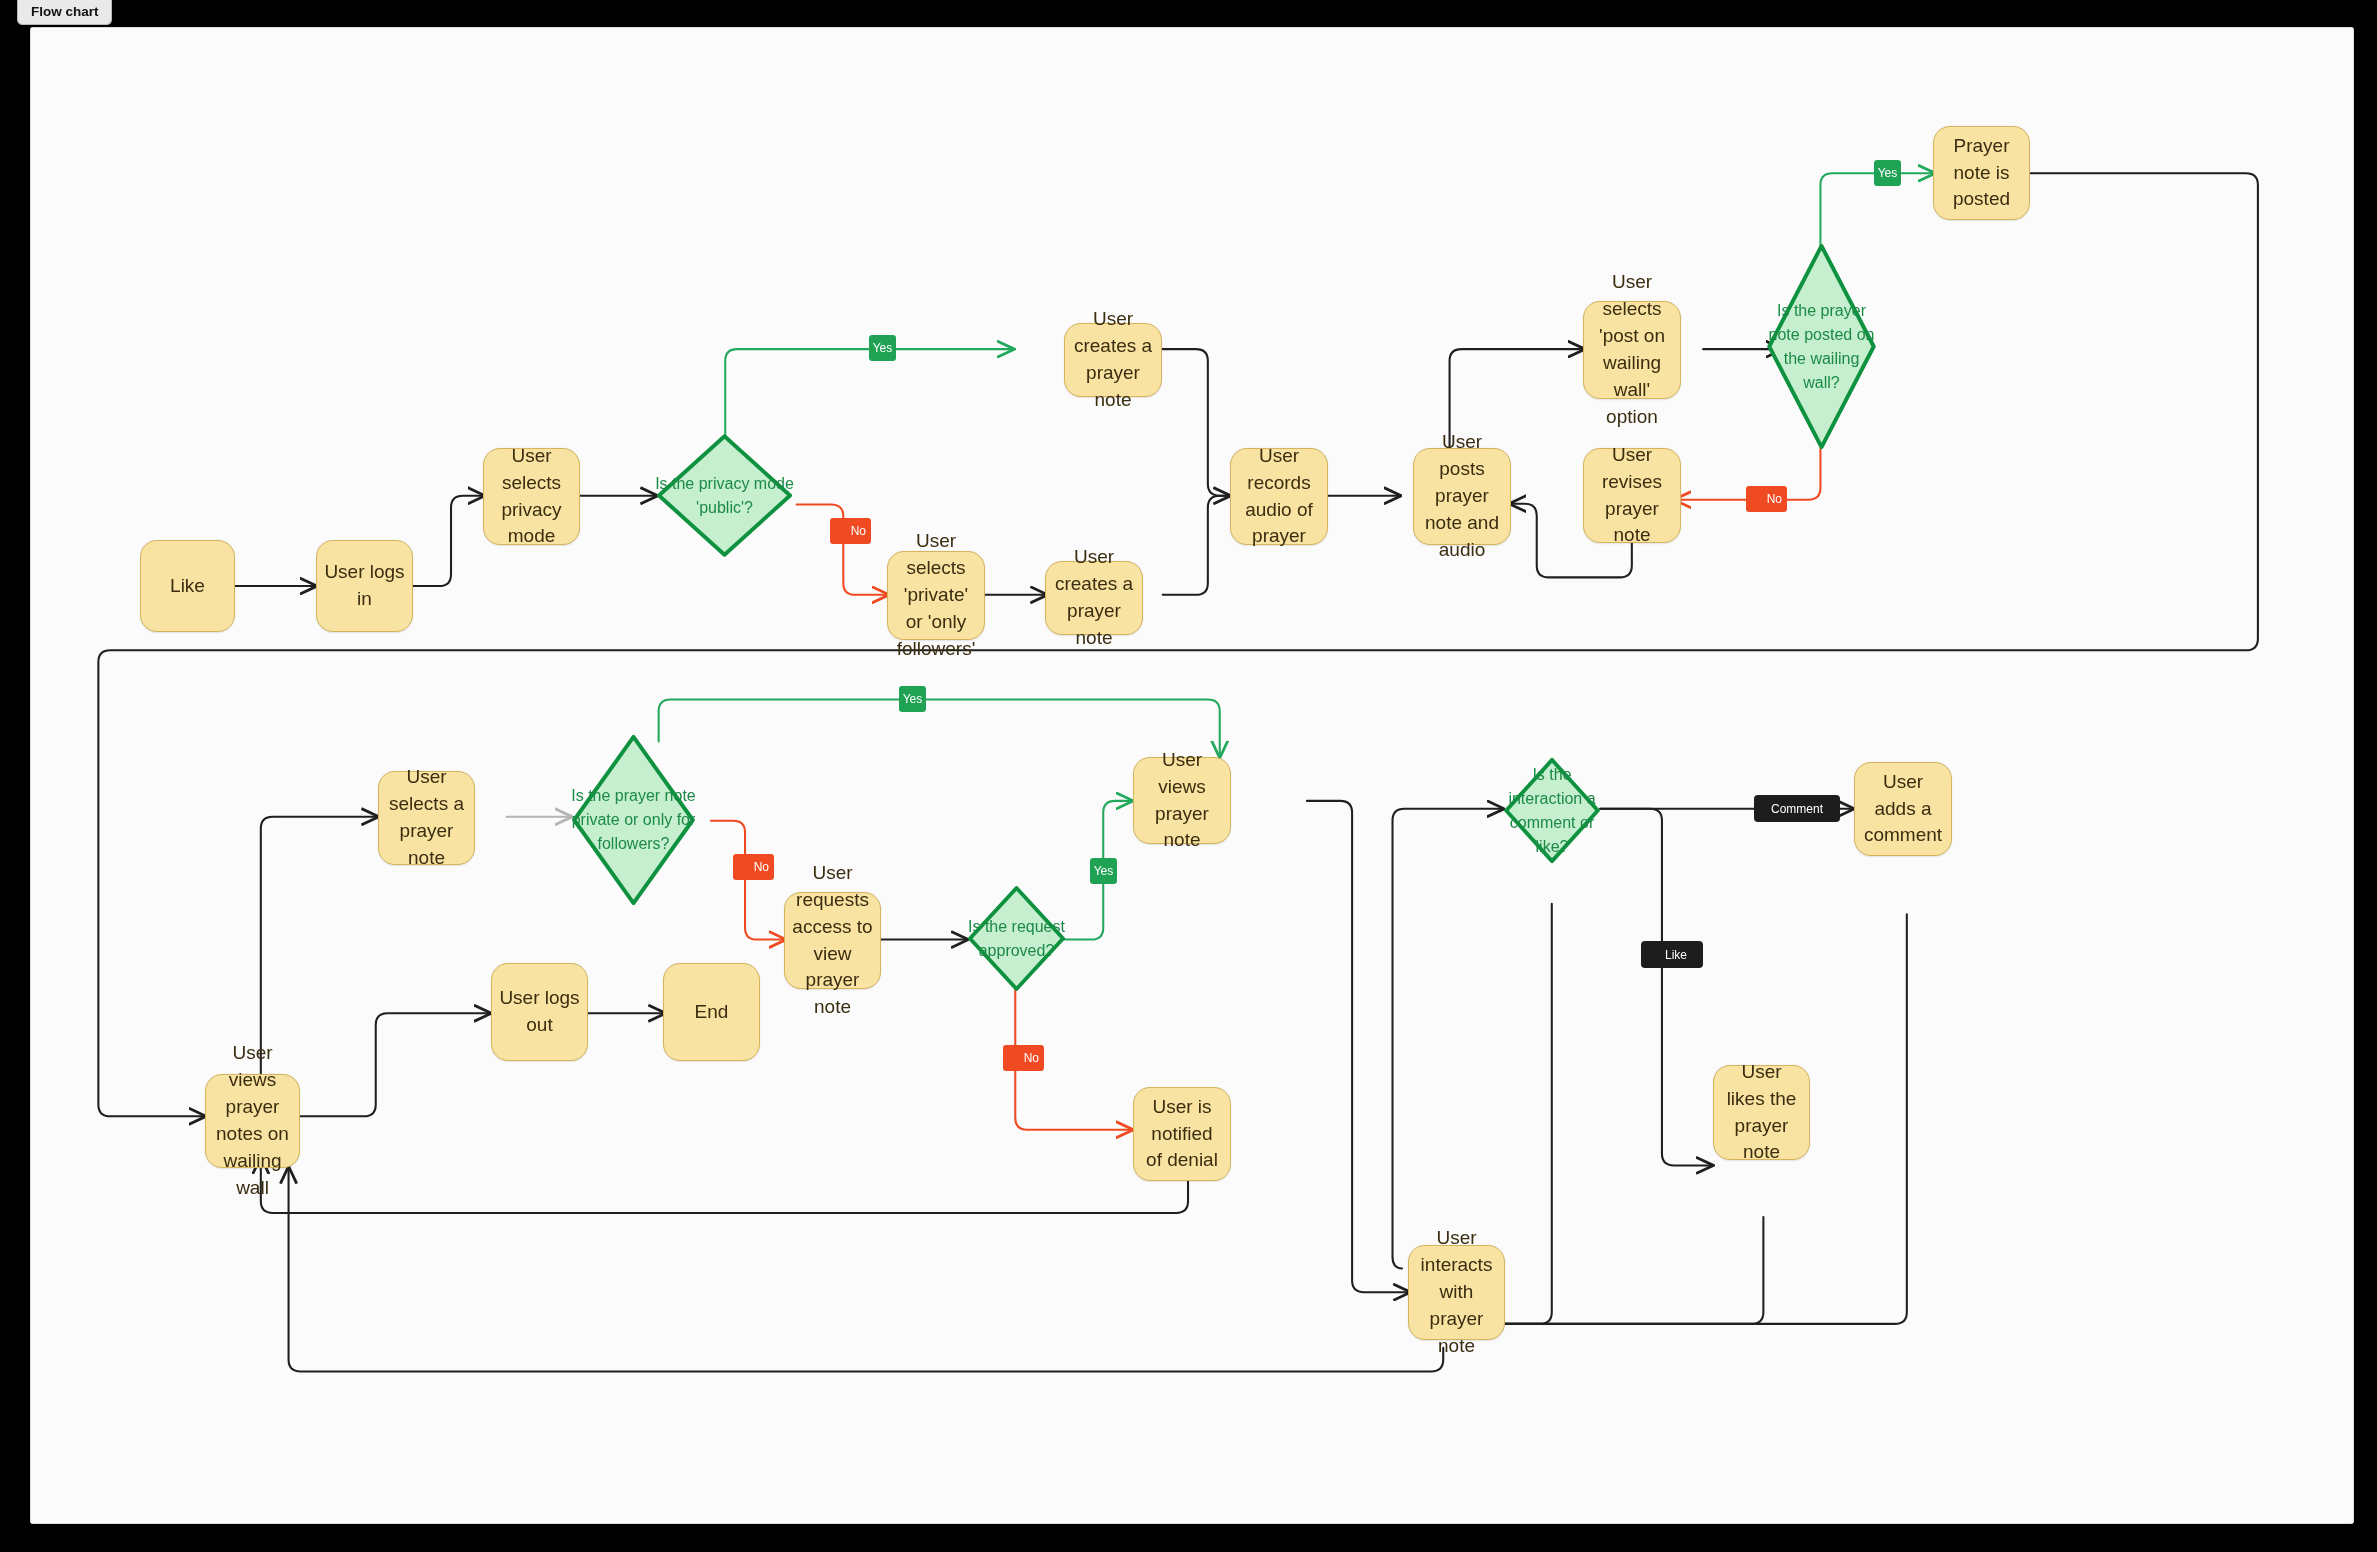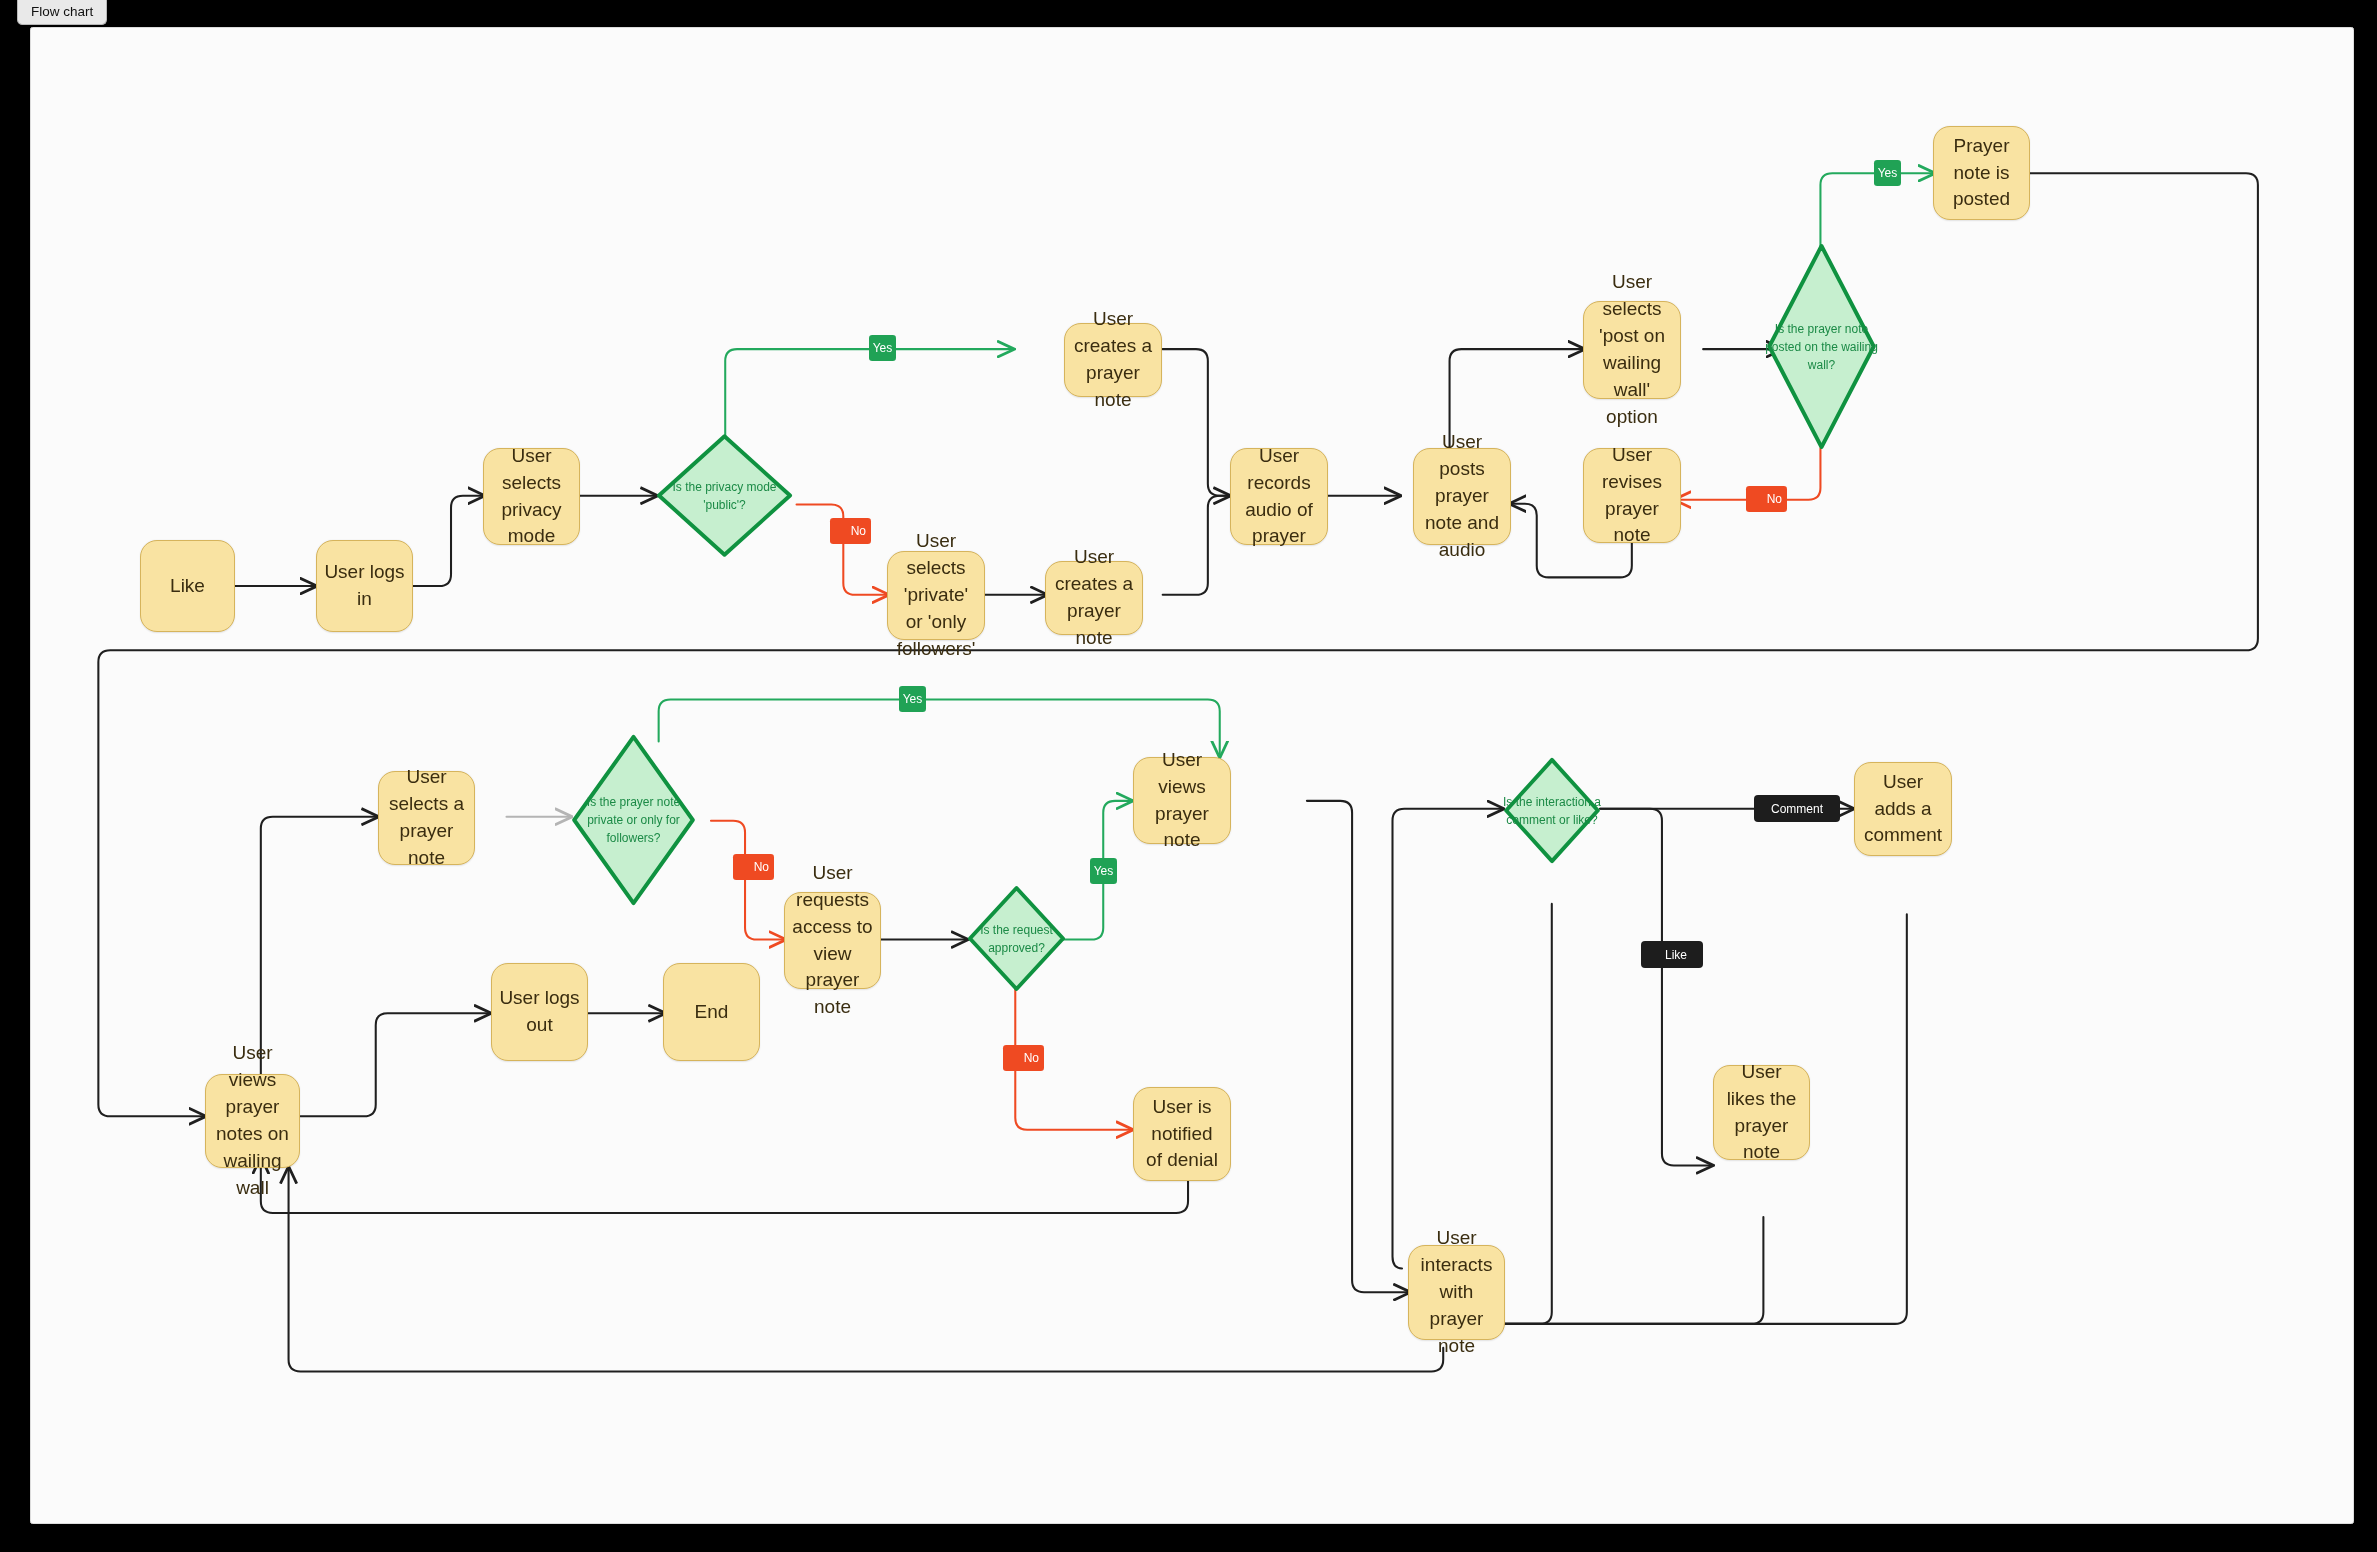--- a/index.html
+++ b/index.html
@@ -6,42 +6,42 @@
   body{width:2377px;height:1552px;font-family:"Liberation Sans",sans-serif;overflow:hidden;}
 
   #app{position:absolute;left:0;top:0;width:2377px;height:1552px;background:#000;}
 
   
   #tabbar{position:absolute;left:0;top:0;width:2377px;height:27px;background:#000;}
   #tab{position:absolute;left:17.4px;top:0px;height:24px;line-height:24px;
        padding:0 12.7px;background:#e9e9e9;color:#111;font-size:13.5px;
        border:0.8px solid #b9b9b9;border-top:none;
        border-bottom-left-radius:5.5px;border-bottom-right-radius:5.5px;
-       box-shadow:0 0.8px 1.6px rgba(0,0,0,.25);white-space:nowrap;}
+       box-shadow:0 0.8px 1.6px rgba(0,0,0,.25);white-space:nowrap;font-weight:bold;}
 
   
   #panel{position:absolute;left:30px;top:27px;width:2322px;height:1495px;
          background:#fbfbfb;border:0.8px solid #dcdcdc;border-radius:2.4px;
          box-shadow:0 1.6px 4px rgba(0,0,0,.35);overflow:hidden;}
 
   svg#wires{position:absolute;left:0;top:0;width:2322px;height:1495px;}
 
   
   .node{position:absolute;box-sizing:border-box;display:flex;align-items:center;
         justify-content:center;text-align:center;}
   .box{background:#f9e3a2;border:0.8px solid #d6b45c;border-radius:17px;
        color:#3a2d10;font-size:19px;line-height:1.42;padding:3.2px 7.1px;
        box-shadow:0 0.8px 1.6px rgba(0,0,0,.10);}
 
   
   .diaPoly{position:absolute;}
   .diaPoly svg{position:absolute;left:0;top:0;}
   .diaPoly .dlabel{position:absolute;left:0;top:0;width:100%;height:100%;
         display:flex;align-items:center;justify-content:center;text-align:center;
-        color:#1b8a46;font-size:12px;line-height:1.5;z-index:3;}
+        color:#1b8a46;font-size:16px;line-height:1.5;z-index:3;}
 
   
   .chip{position:absolute;display:flex;align-items:center;justify-content:center;
         color:#fff;font-size:12px;border-radius:3.2px;z-index:6;white-space:nowrap;text-align:right;}
   .chip.yes{background:#20a255;}
   .chip.no{background:#ef4a22;padding-left:16px;}
   .chip.dark{background:#1d1d1d;border-radius:4px;padding:0 8px;}
 </style>
 </head>
 <body>

